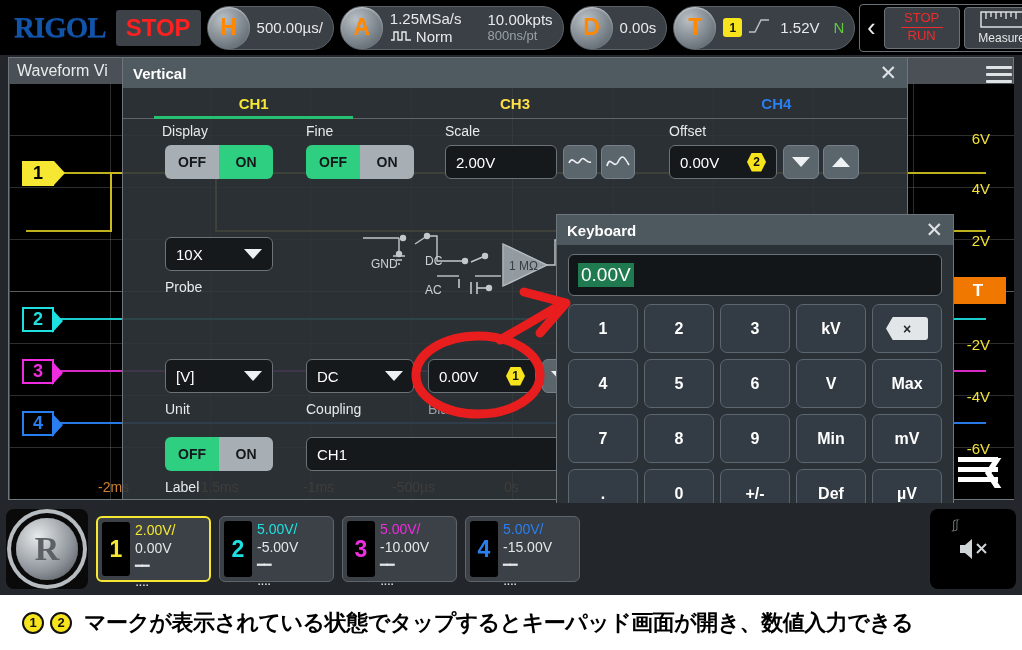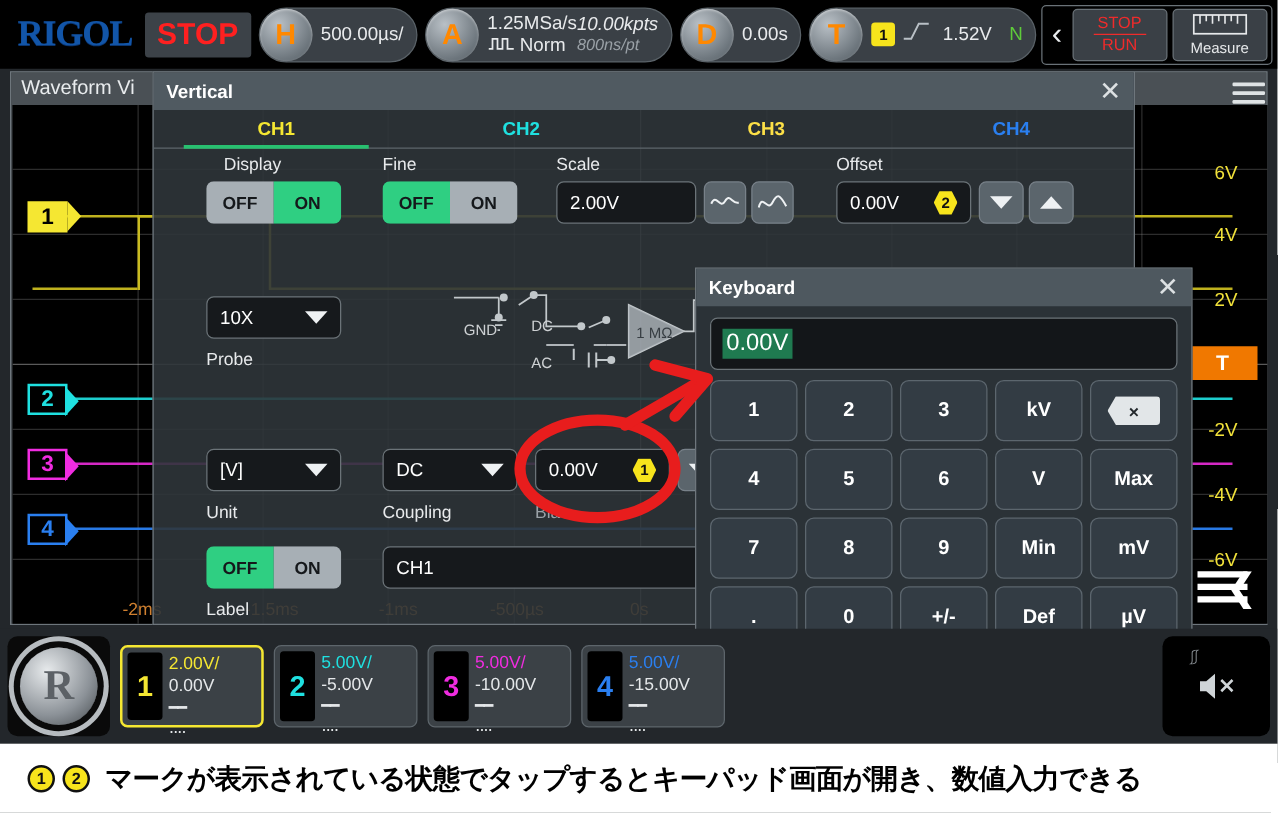--- a/index.html
+++ b/index.html
@@ -272,21 +272,21 @@
         <div class="fld">1.25MSa/s</div>
         <div class="fld" style="display:flex;align-items:center;gap:4px;">
           <span class="norm-ico">
             <svg width="22" height="13" viewBox="0 0 22 13">
                   <path d="M1 11h3V3h4v8h4V3h4v8h5" stroke="#e8eaec" fill="none" stroke-width="1.4"></path>
                 </svg>
           </span>
           <span>Norm</span>
         </div>
       </div>
-      <div class="two" style="margin-left:0;font-style:italic;">
+      <div class="two" style="margin-left:26px;">
         <div class="fld">10.00kpts</div>
         <div class="sub">800ns/pt</div>
       </div>
     </div>
 
     <div class="grp">
       <div class="knob">D</div>
       <div class="fld">0.00s</div>
     </div>
 
@@ -404,23 +404,20 @@
 
   <div id="vdlg">
     <div id="vdlg-hdr">
       <span>Vertical</span>
       <span class="xclose">✕</span>
     </div>
 
     <div id="vtabs">
       <div class="vtab active" style="color:#f5e732;">
             <span>CH1</span>
-          </div>
-      <div class="vtab" style="color:#1fe0e0;">
-            <span>CH2</span>
           </div>
       <div class="vtab" style="color:#fde047;">
             <span>CH3</span>
           </div>
       <div class="vtab" style="color:#2a7ff0;">
             <span>CH4</span>
           </div>
     </div>
 
     <svg id="ckt" width="420" height="115" viewBox="0 0 420 115">
@@ -470,21 +467,21 @@
       </g>
       <circle cx="126" cy="70" r="3.2" fill="#d8dde0"></circle>
       <text x="62" y="47" fill="#e4e7e9" font-size="12" font-family="Liberation Sans, sans-serif">DC</text>
       <text x="62" y="76" fill="#e4e7e9" font-size="12" font-family="Liberation Sans, sans-serif">AC</text>
       <text x="8" y="50" fill="#e4e7e9" font-size="12" font-family="Liberation Sans, sans-serif">GND</text>
       <text x="146" y="52" fill="#3a4146" font-size="12" font-family="Liberation Sans, sans-serif">1 MΩ</text>
       <text x="230" y="20" fill="#3a4146" font-size="13">+</text>
       <text x="230" y="46" fill="#3a4146" font-size="13">−</text>
     </svg>
 
-    <div class="flbl" style="left:56px;top:65px;">Display</div>
+    <div class="flbl" style="left:39px;top:65px;">Display</div>
     <div class="seg" style="left:42px;top:87px;">
       <div class="off">OFF</div>
       <div class="on">ON</div>
     </div>
 
     <div class="flbl" style="left:183px;top:65px;">Fine</div>
     <div class="seg" style="left:183px;top:87px;">
       <div class="on">OFF</div>
       <div class="off">ON</div>
     </div>

